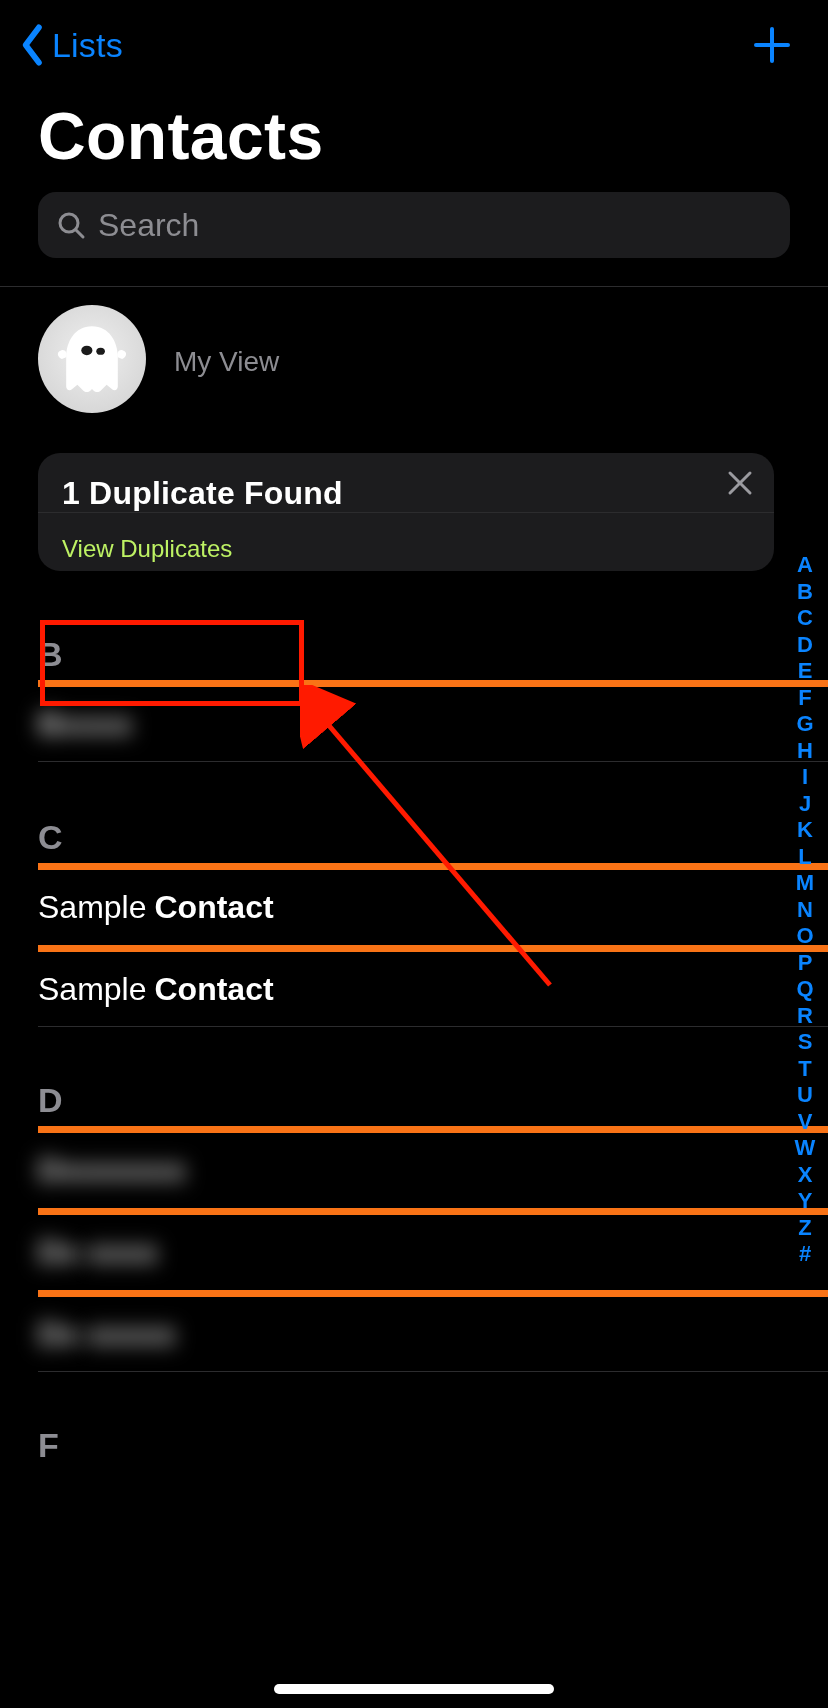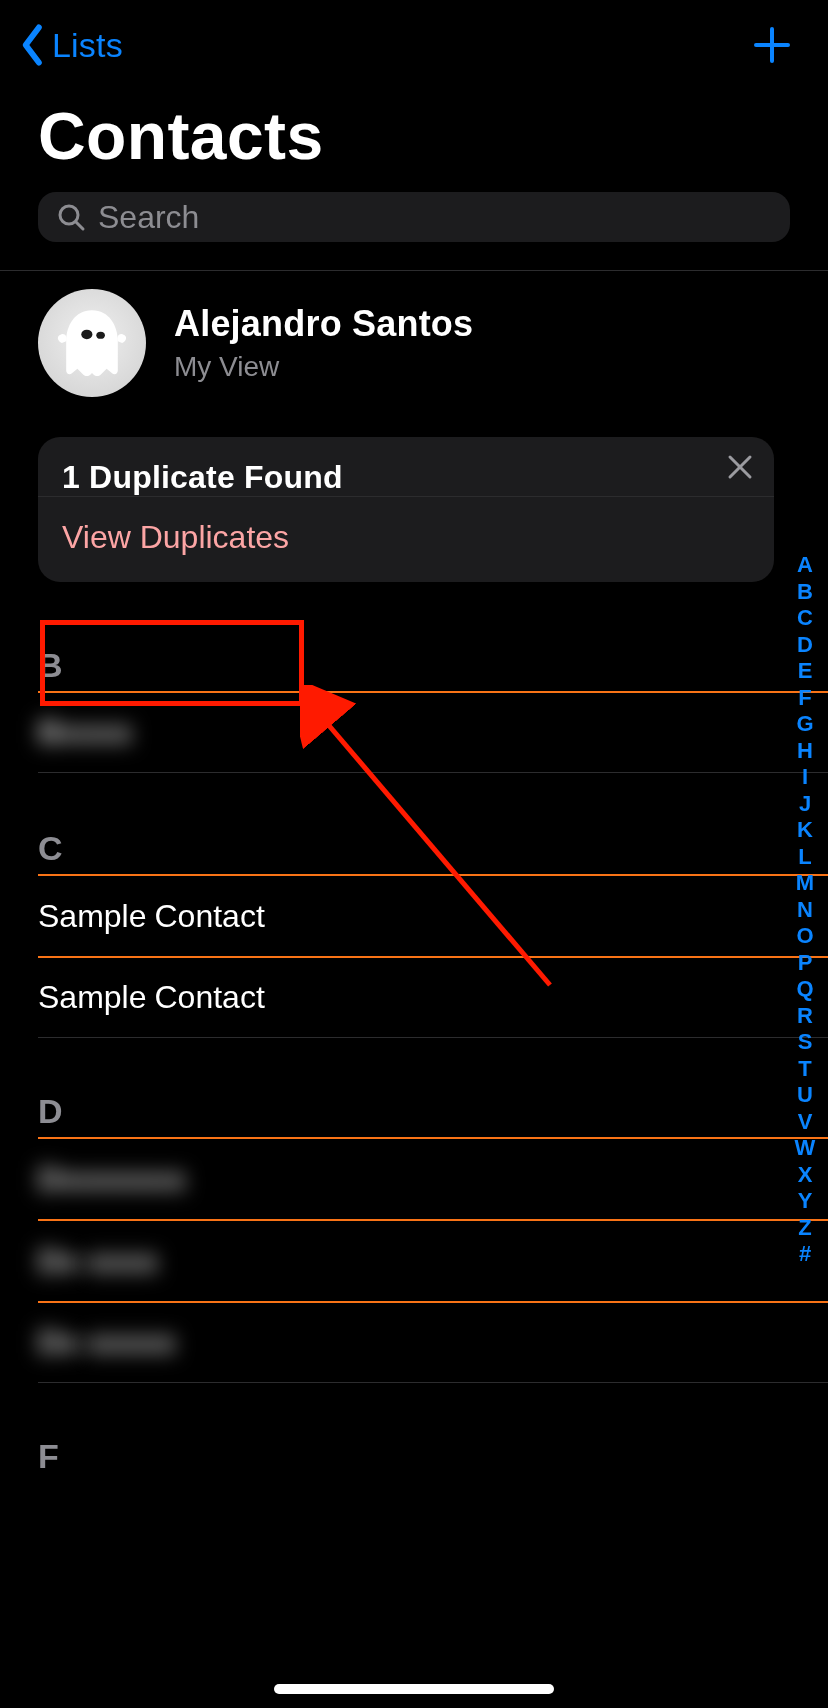--- a/index.html
+++ b/index.html
@@ -46,21 +46,21 @@
       display: block;
     }
     .title {
       font-size: 66px;
       font-weight: 700;
       letter-spacing: 0.4px;
       padding: 8px 9px 18px 38px;
     }
     .search-wrap {
       margin: 0 38px 0 38px;
-      height: 50px;
+      height: 66px;
       background: #1c1c1e;
       border-radius: 18px;
       display: flex;
       align-items: center;
       padding: 0 18px;
       gap: 12px;
     }
     .search-icon svg { width: 30px; height: 30px; display:block; }
     .search-input {
       flex: 1;
@@ -131,44 +131,44 @@
       top: 14px;
       width: 36px;
       height: 36px;
       display: flex;
       align-items: center;
       justify-content: center;
     }
     .dup-close svg { width: 26px; height: 26px; }
     .dup-sep { height: 1px; background: #2c2c2e; margin: 0 -24px; }
     .dup-action {
-      font-size: 32px;
-      color: #fca5a5;
-      padding: 22px 0 26px 0;
+      font-size: 24px;
+      color: #bef264;
+      padding: 22px 0 8px 0;
     }
     .section-header {
       font-size: 34px;
       font-weight: 700;
       color: #8d8d93;
       padding: 8px 0 6px 38px;
       margin-top: 48px;
     }
     .list {
       padding-left: 38px;
     }
     .row {
       height: 82px;
-      border-top: 2px solid #f97316;
+      border-top: 7px solid #f97316;
       display: flex;
       align-items: center;
       font-size: 32px;
     }
     .row:last-child { border-bottom: 1px solid #2c2c2e; }
     .row .first { font-weight: 400; color:#fff; }
-    .row .last { font-weight: 400; color:#fff; margin-left: 8px; }
+    .row .last { font-weight: 700; color:#fff; margin-left: 8px; }
     .row.blur .first, .row.blur .last {
       filter: blur(10px);
       color: #cfcfcf;
       font-weight: 700;
     }
     .section-b { margin-top: 56px; }
     .section-d .section-header { margin-top: 46px; }
     .index-bar {
       position: absolute;
       right: 6px;
@@ -253,21 +253,20 @@
       <svg class="ghost" viewBox="0 0 100 100">
         <path d="M50 12 C30 12 20 30 20 48 L20 82 C20 86 24 88 27 85 L33 80 L40 87 C42 89 46 89 48 87 L50 85 L52 87 C54 89 58 89 60 87 L67 80 L73 85 C76 88 80 86 80 82 L80 48 C80 30 70 12 50 12 Z" fill="#ffffff"></path>
         <path d="M15 50 C10 48 8 42 14 40 C18 38 22 42 20 48 Z" fill="#ffffff"></path>
         <path d="M85 50 C90 48 92 42 86 40 C82 38 78 42 80 48 Z" fill="#ffffff"></path>
         <ellipse cx="44" cy="40" rx="6.5" ry="5.5" fill="#1b1b1b"></ellipse>
         <ellipse cx="60" cy="41" rx="5" ry="4.2" fill="#1b1b1b"></ellipse>
       </svg>
     </span>
   </div>
   <div>
-    <div class="mycard-name">Alejandro Santos</div>
     <div class="mycard-sub">My View</div>
   </div>
 </div>
 
 <div class="dup-card">
   <div class="dup-close">
     <span>
       <svg viewBox="0 0 26 26">
         <line x1="3" y1="3" x2="23" y2="23" stroke="#9b9ba0" stroke-width="3" stroke-linecap="round"></line>
         <line x1="23" y1="3" x2="3" y2="23" stroke="#9b9ba0" stroke-width="3" stroke-linecap="round"></line>

